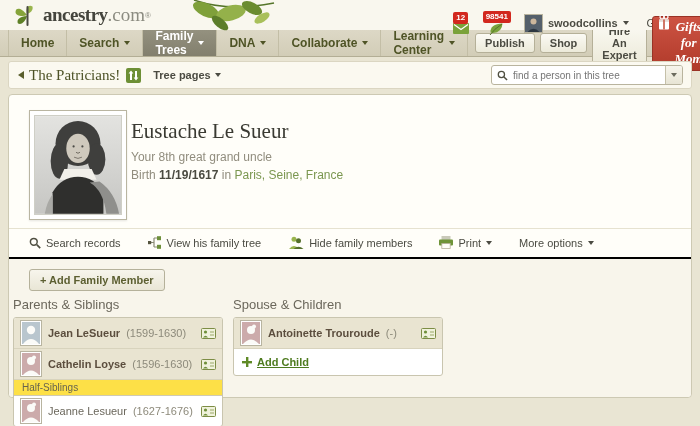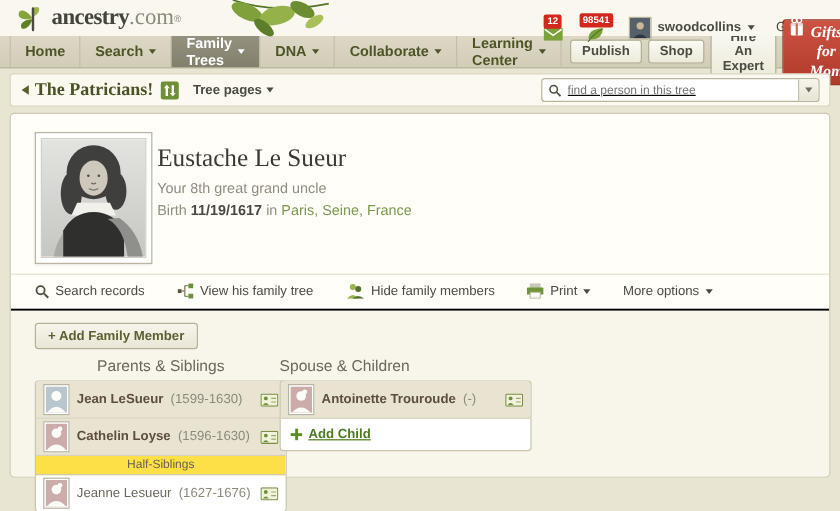--- a/index.html
+++ b/index.html
@@ -30,45 +30,45 @@
   .tab { display:flex; align-items:center; gap:5px; padding:0 12px; font-size:12px; font-weight:bold; color:#4f5426; border-right:1px solid #c3bea6; cursor:pointer; }
   .tab:first-child { border-left:1px solid #c3bea6; }
   .tab.active { background:linear-gradient(#94917f,#827f6d); color:#fff; }
   .nav-buttons { display:flex; align-items:center; gap:5px; margin-left:7px; }
   .nav-btn { font-family:inherit; font-size:11px; font-weight:bold; color:#4b4b42; background:linear-gradient(#fbfaf4,#ecead9); border:1px solid #b5b098; border-radius:3px; padding:3px 9px; cursor:pointer; }
   .promo-btn { position:relative; background:linear-gradient(#cd5343,#b03a2a); border:1px solid #993225; border-radius:3px; color:#fff; font-family:"Liberation Serif", serif; font-style:italic; font-weight:bold; font-size:13px; padding:2px 10px 3px 22px; cursor:pointer; display:flex; align-items:center; }
   .gift-icon { position:absolute; left:4px; top:-4px; }
   
   .treebar { margin:4px 8px 0; height:28px; background:#fbf9f0; border:1px solid #dbd6c2; border-radius:3px; display:flex; align-items:center; padding:0 9px; position:relative; }
   .back-arrow { width:0; height:0; border-top:4px solid transparent; border-bottom:4px solid transparent; border-right:6px solid #5a5e2c; margin-right:5px; cursor:pointer; }
-  .tree-name { font-family:"Liberation Serif", serif; font-weight:bold; font-size:15px; color:#4d5226; margin-right:6px; cursor:pointer; }
+  .tree-name { font-family:"Liberation Serif", serif; font-weight:normal; font-size:15px; color:#4d5226; margin-right:6px; cursor:pointer; }
   .tree-switch { width:15px; height:15px; background:#6d8f35; border-radius:2px; display:inline-flex; align-items:center; justify-content:center; margin-right:12px; cursor:pointer; }
   .tree-pages { font-size:11px; font-weight:bold; color:#4b4b42; display:flex; align-items:center; gap:4px; cursor:pointer; }
-  .tree-search { position:absolute; right:8px; top:3px; display:flex; align-items:center; background:#fff; border:1px solid #b9b49e; border-radius:3px; height:20px; width:232px; overflow:hidden;text-decoration:underline; }
+  .tree-search { position:absolute; right:8px; top:3px; display:flex; align-items:center; background:#fff; border:1px solid #b9b49e; border-radius:3px; height:20px; width:192px; overflow:hidden; }
   .tree-search .mag { margin:0 3px 0 5px; flex:0 0 auto; }
   .tree-search input { border:none; outline:none; flex:1; font-size:10px; color:#6b6b5e; background:transparent; font-family:inherit; min-width:0; }
   .search-dd { width:17px; align-self:stretch; border-left:1px solid #c5c0a9; background:linear-gradient(#f7f5ec,#e7e4d4); display:flex; align-items:center; justify-content:center; cursor:pointer; color:#6b6b5e; }
   
   .main-card { margin:5px 8px 0; height:304px; background:#fffef9; border:1px solid #cdc9b3; border-radius:4px; position:relative; }
   .profile-section { height:133px; position:relative; }
   .portrait-frame { position:absolute; left:20px; top:15px; background:#fff; border:1px solid #b9b5a1; padding:4px; box-shadow:0 1px 2px rgba(0,0,0,0.10); }
   .portrait-frame svg { display:block; border:1px solid #cfcfc6; }
   .profile-info { position:absolute; left:122px; top:24px; }
   .person-name { margin:0; font-family:"Liberation Serif", serif; font-size:21px; font-weight:normal; color:#3a3a32; }
   .rel { font-size:12px; color:#918d7e; margin-top:6px; }
   .vital { font-size:12px; color:#918d7e; margin-top:4px; }
   .vital b { color:#4a4a40; }
   .place { color:#7b9750; }
   .action-bar { height:28px; border-top:1px solid #e6e2d0; display:flex; align-items:center; padding-left:20px; gap:27px; }
   .action { display:flex; align-items:center; gap:5px; font-size:11px; color:#4b4b42; cursor:pointer; }
   .action .caret { color:#4b4b42; }
   .lower { position:absolute; top:162px; bottom:0; left:0; right:0; background:#f8f5eb; border-top:2px solid #000000; border-radius:0 0 4px 4px;padding-left:24px; }
   .add-member { position:absolute; left:20px; top:10px; font-family:inherit; font-size:11px; font-weight:bold; color:#5c5f31; background:linear-gradient(#f7f5ec,#e9e6d6); border:1px solid #b5b19a; border-radius:3px; padding:4px 10px; cursor:pointer; }
   .col { position:absolute; top:38px; width:210px; }
-  .col.parents { left:20px;text-align:center; }
+  .col.parents { left:4px; }
   .col.spouse  { left:224px; }
   .col-header { font-size:13px; color:#6b675b; margin-bottom:5px; }
   .panel { background:#fff; border:1px solid #c9c5af; border-radius:3px; overflow:hidden; }
   .row { display:flex; align-items:center; padding:2px 6px; gap:6px; min-height:26px; cursor:pointer; }
   .row.hl { background:#e9e4d1; border-bottom:1px solid #d8d3bd; }
   .avatar-frame { background:#fff; border:1px solid #b8b4a0; padding:1px; display:inline-flex; flex:0 0 auto; }
   .nm { font-size:11px; color:#6b675c; white-space:nowrap; }
   .row.bold .nm { font-weight:bold; color:#5c4e3e; }
   .yrs { font-size:11px; color:#8d8a7b; white-space:nowrap; }
   .card-icon { margin-left:auto; flex:0 0 auto; cursor:pointer; }

